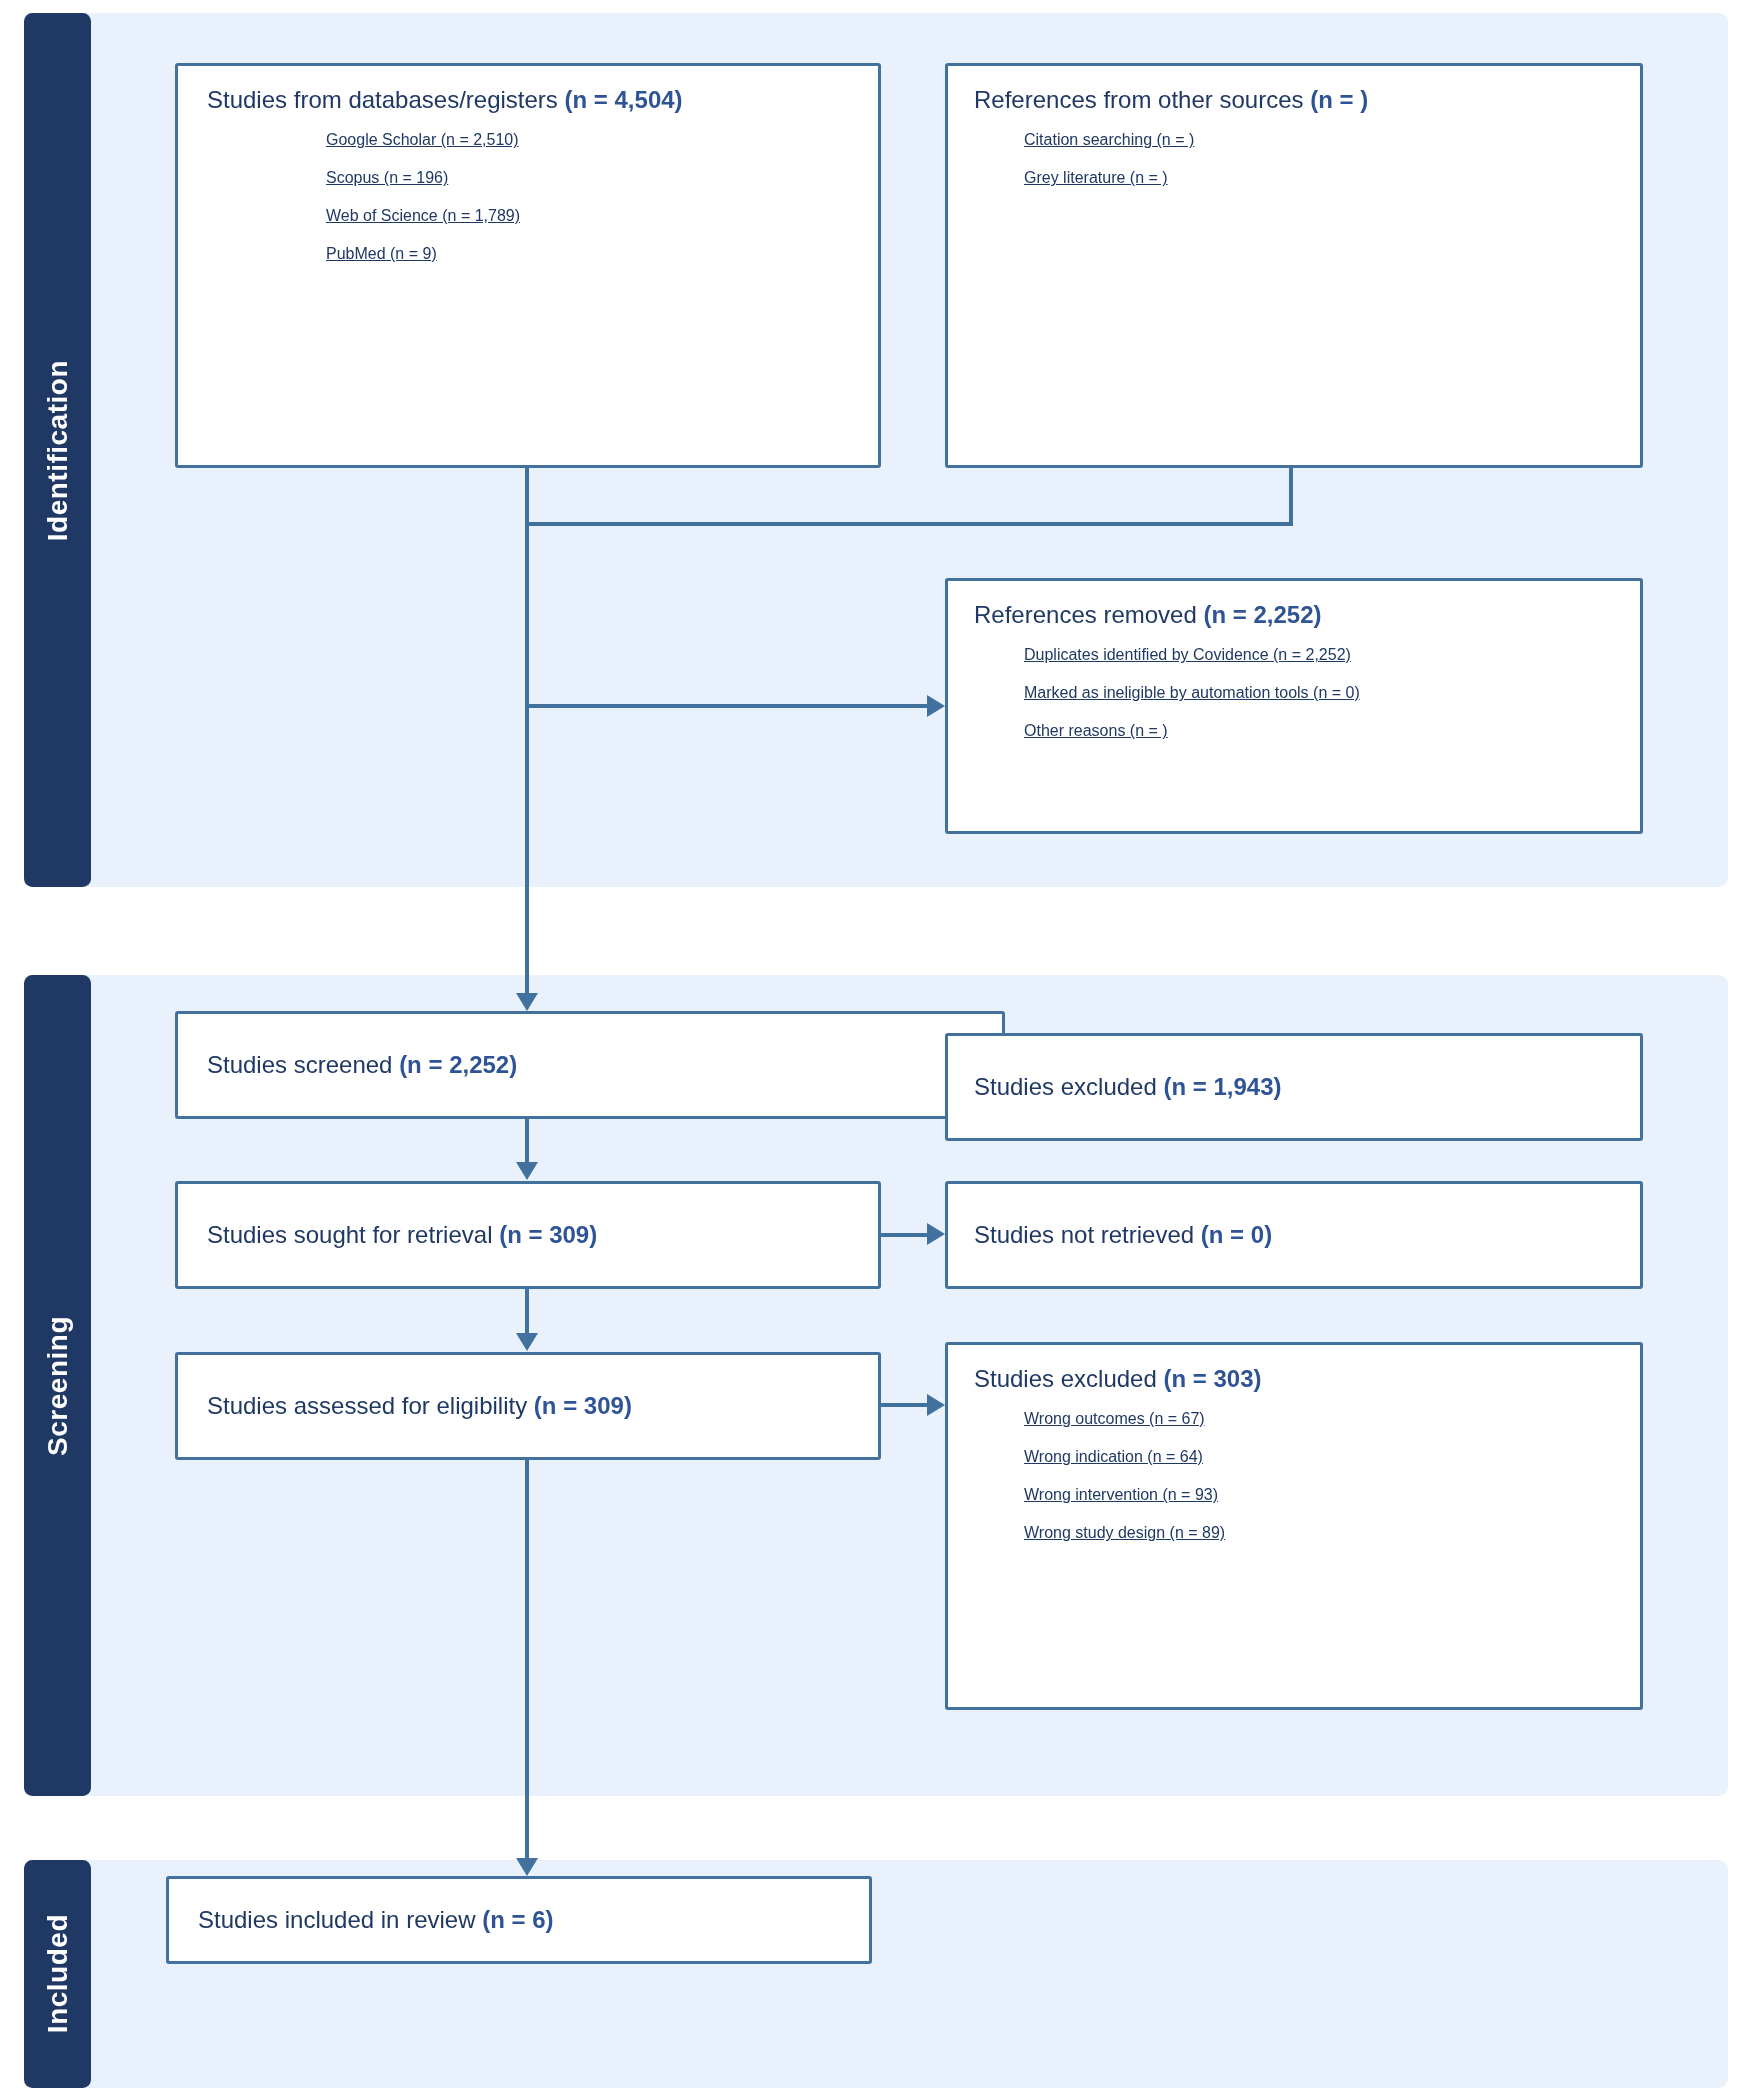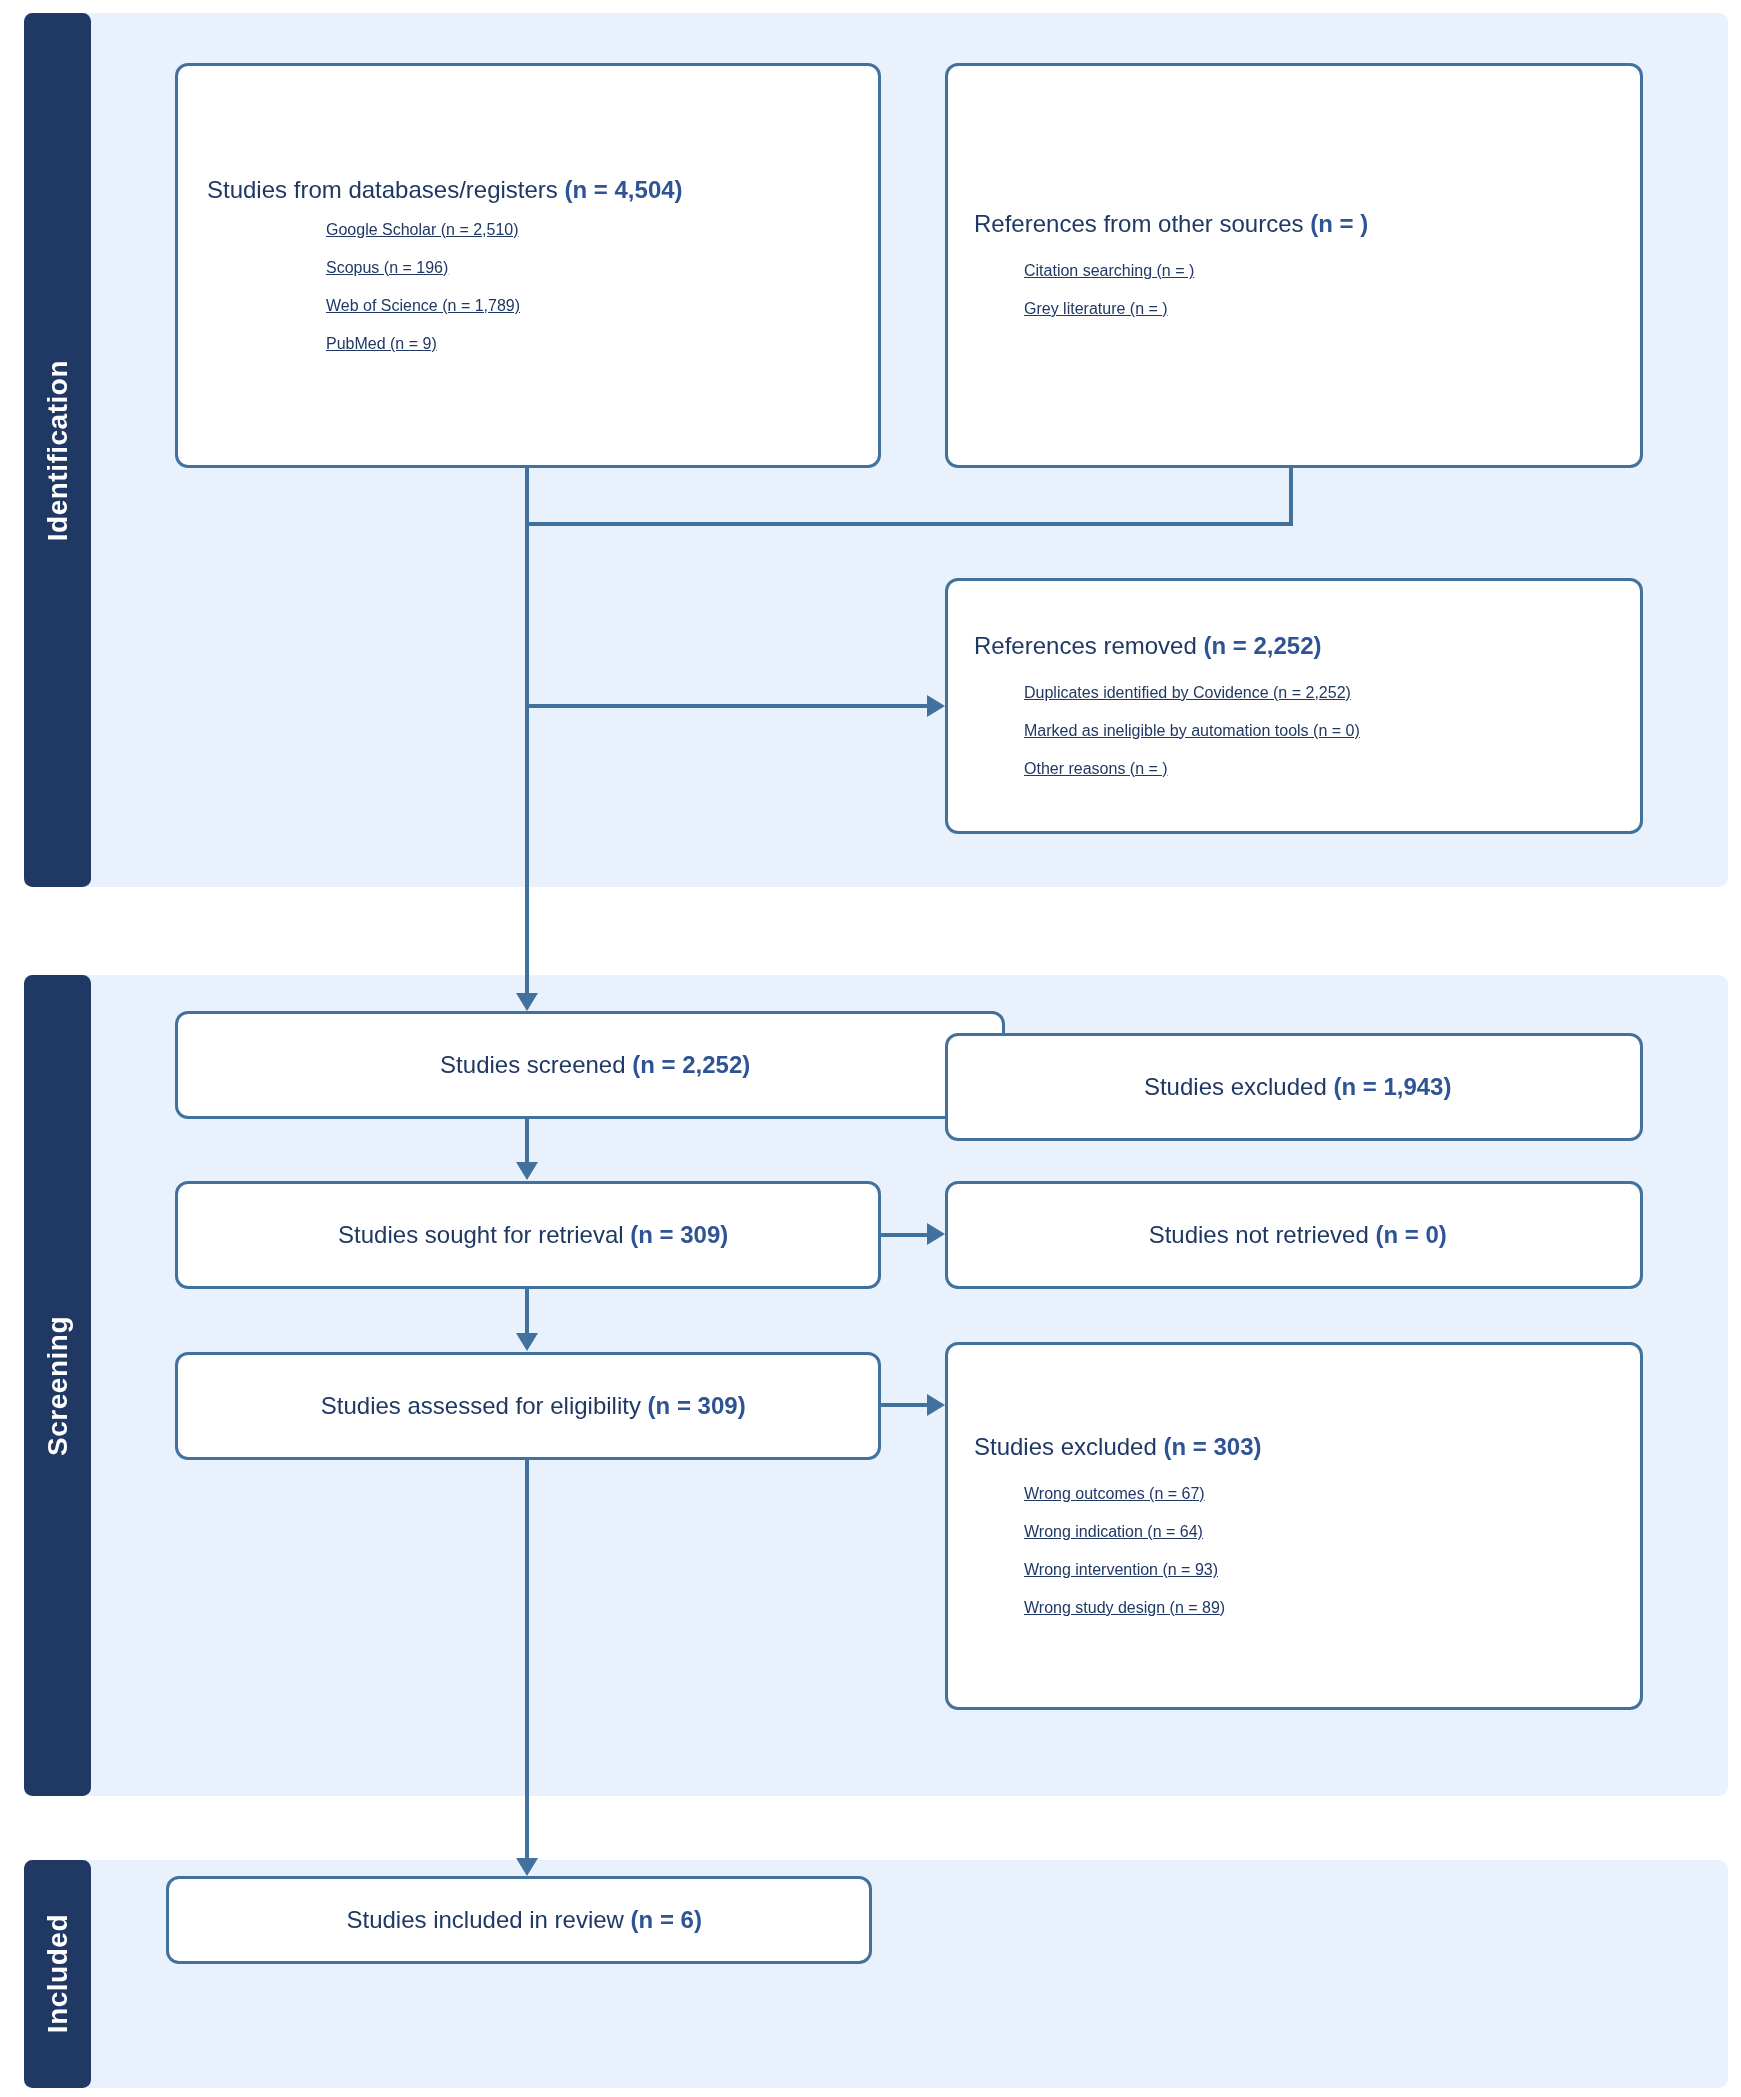--- a/index.html
+++ b/index.html
@@ -8,30 +8,30 @@
   .canvas { position:absolute; left:0; top:0; width:1742px; height:2097px; }
 
   
   .panel { position:absolute; left:24px; width:1704px; background:#E9F1FC; border-radius:9.3px; }
   .bar { position:absolute; left:24px; width:67px; background:#1F3864; border-radius:8.3px;
          display:flex; align-items:center; justify-content:center; z-index:2; }
   .bar-label { writing-mode:vertical-rl; transform:rotate(180deg); color:#ffffff;
                font-weight:bold; font-size:28px; letter-spacing:0.5px; white-space:nowrap; }
 
   
-  .box { position:absolute; background:#ffffff; border:3.1px solid #41719C; border-radius:13px;
-         display:flex; flex-direction:column; justify-content:center;
+  .box { position:absolute; background:#ffffff; border:3.1px solid #41719C; border-radius:3px;
+         display:flex; flex-direction:column; 
          padding:13.4px 18.6px 13.4px 29px; z-index:3; }
   .box.rightcol { padding-left:26px; }
   .box.single { flex-direction:row; align-items:center; padding-top:0; padding-bottom:0; }
   .box-title { font-size:24px; line-height:42px; }
   .count { font-weight:bold; color:#2F5496; }
   .items { list-style:none; font-size:16px; line-height:38px;text-decoration:underline; }
   .indent-lg { padding-left:119px; }
-  .indent-sm { padding-left:50px;margin-top:7px; }
+  .indent-sm { padding-left:50px; }
 
   
   .line { position:absolute; background:#41719C; z-index:1; }
   .head-down { position:absolute; width:0; height:0; z-index:1;
                border-left:11.3px solid transparent; border-right:11.3px solid transparent;
                border-top:18.6px solid #41719C; }
   .head-right { position:absolute; width:0; height:0; z-index:1;
                 border-top:11.3px solid transparent; border-bottom:11.3px solid transparent;
                 border-left:18.6px solid #41719C; }
 </style>

